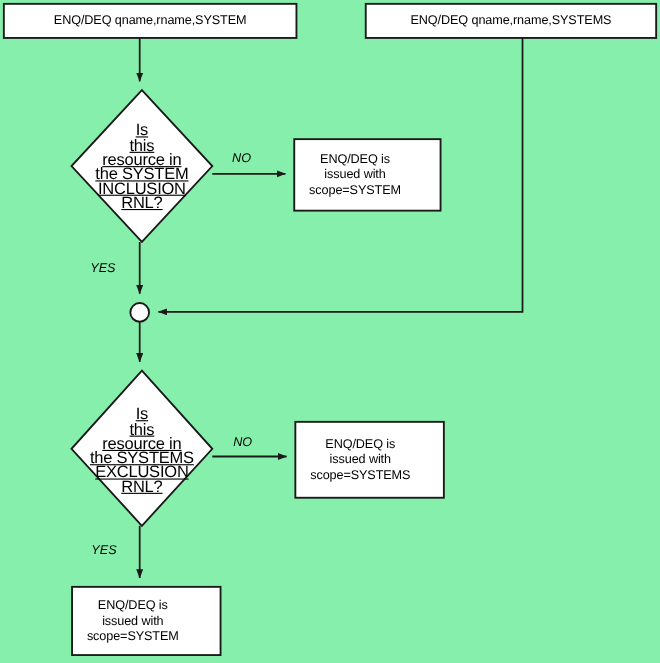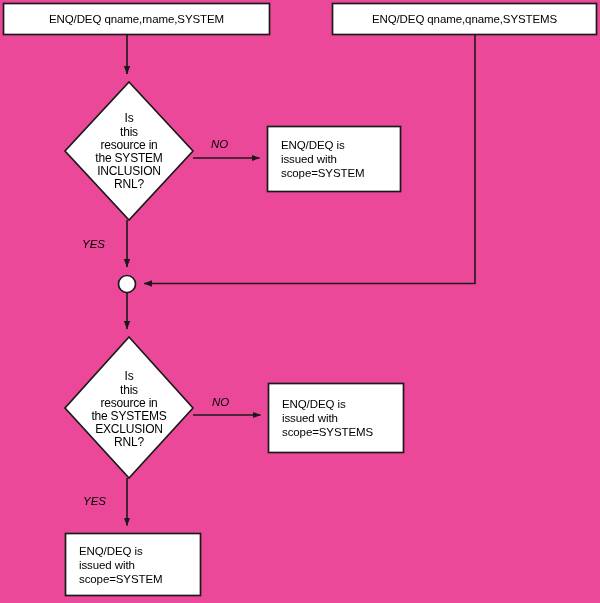--- a/index.html
+++ b/index.html
@@ -9,21 +9,21 @@
     background: #ffffff;
   }
   body {
     font-family: "Liberation Sans", sans-serif;
     color: #000000;
   }
   #flow-canvas {
     position: relative;
     width: 600px;
     height: 603px;
-    background: #ec4899;
+    background: #86efac;
     overflow: hidden;
   }
   #flow-svg {
     position: absolute;
     left: 0;
     top: 0;
     width: 600px;
     height: 603px;
   }
   .node-text {
@@ -41,33 +41,34 @@
     line-height: 14px;
     letter-spacing: -0.1px;
     white-space: pre-line;
   }
   .box-label.center {
     align-items: center;
     text-align: center;
   }
   .box-label.left {
     align-items: flex-start;
-    text-align: left;
+    text-align: center;
   }
   
   .diamond-label {
     display: flex;
     flex-direction: column;
     justify-content: center;
     align-items: center;
     text-align: center;
-    font-size: 12px;
+    font-size: 15px;
     line-height: 13.2px;
     letter-spacing: -0.2px;
     white-space: pre-line;
+    text-decoration: underline;
   }
   
   .edge-label {
     position: absolute;
     font-size: 11.5px;
     line-height: 14px;
     z-index: 3;
     white-space: nowrap;
     font-style: italic;
   }
@@ -113,21 +114,21 @@
       <path d="M127,292.5 L127,329" marker-end="url(#arrowhead)"></path>
 
       <path d="M193,415 L260.5,415" marker-end="url(#arrowhead)"></path>
 
       <path d="M127,478 L127,525.5" marker-end="url(#arrowhead)"></path>
     </g>
   </svg>
 
   <div class="node-text box-label center" style="left:3px; top:3px; width:267px; height:32px;">ENQ/DEQ qname,rname,SYSTEM</div>
 
-  <div class="node-text box-label center" style="left:332px; top:3px; width:265px; height:32px;">ENQ/DEQ qname,qname,SYSTEMS</div>
+  <div class="node-text box-label center" style="left:332px; top:3px; width:265px; height:32px;">ENQ/DEQ qname,rname,SYSTEMS</div>
 
   <div class="node-text diamond-label" style="left:77px; top:111px; width:104px; height:82px;">Is
 this
 resource in
 the SYSTEM
 INCLUSION
 RNL?</div>
 
   <div class="node-text box-label left" style="left:281px; top:127px; width:118px; height:64px;">ENQ/DEQ is
 issued with

